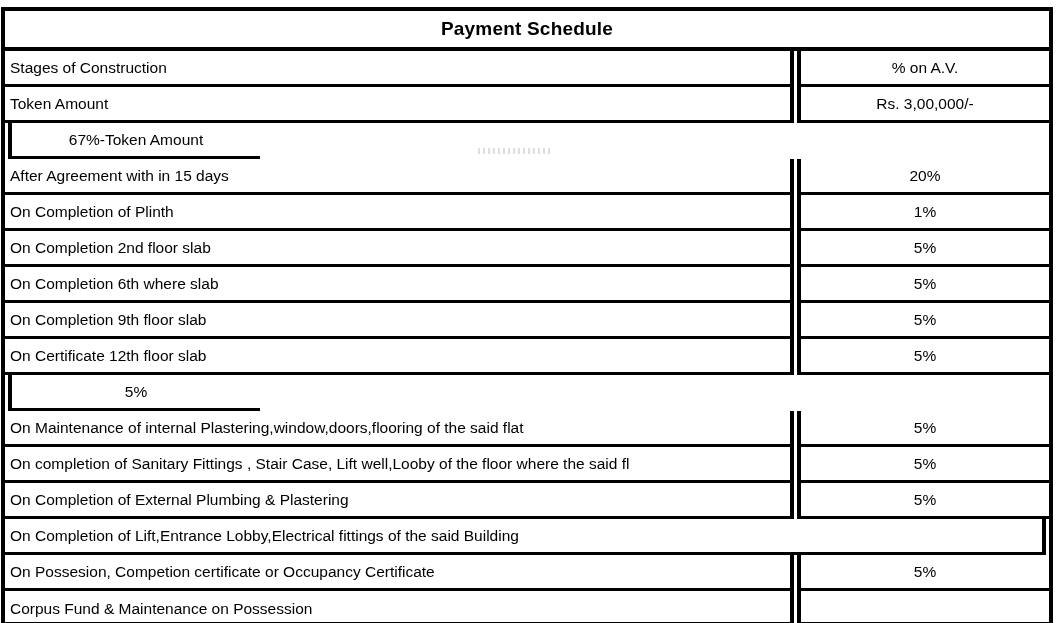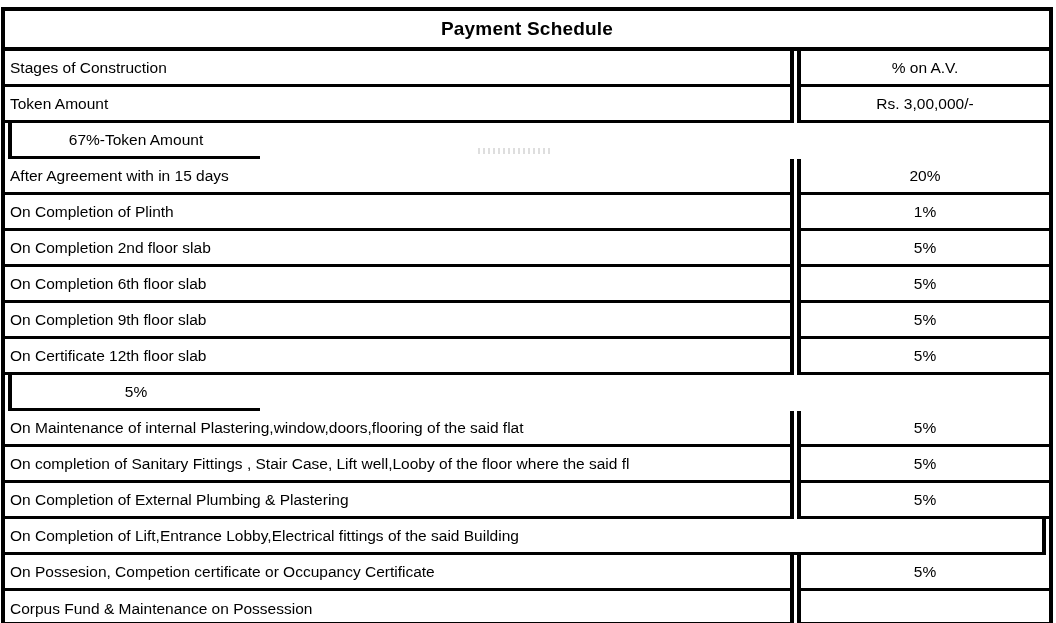--- a/index.html
+++ b/index.html
@@ -127,21 +127,21 @@
       <div class="cell value">1%</div>
     </div>
 
     <div class="row">
       <div class="cell stage">On Completion 2nd floor slab</div>
       <div class="gap"></div>
       <div class="cell value">5%</div>
     </div>
 
     <div class="row">
-      <div class="cell stage">On Completion 6th floor slab</div>
+      <div class="cell stage">On Completion 6th where slab</div>
       <div class="gap"></div>
       <div class="cell value">5%</div>
     </div>
 
     <div class="row">
       <div class="cell stage">On Completion 9th floor slab</div>
       <div class="gap"></div>
       <div class="cell value">5%</div>
     </div>
 

